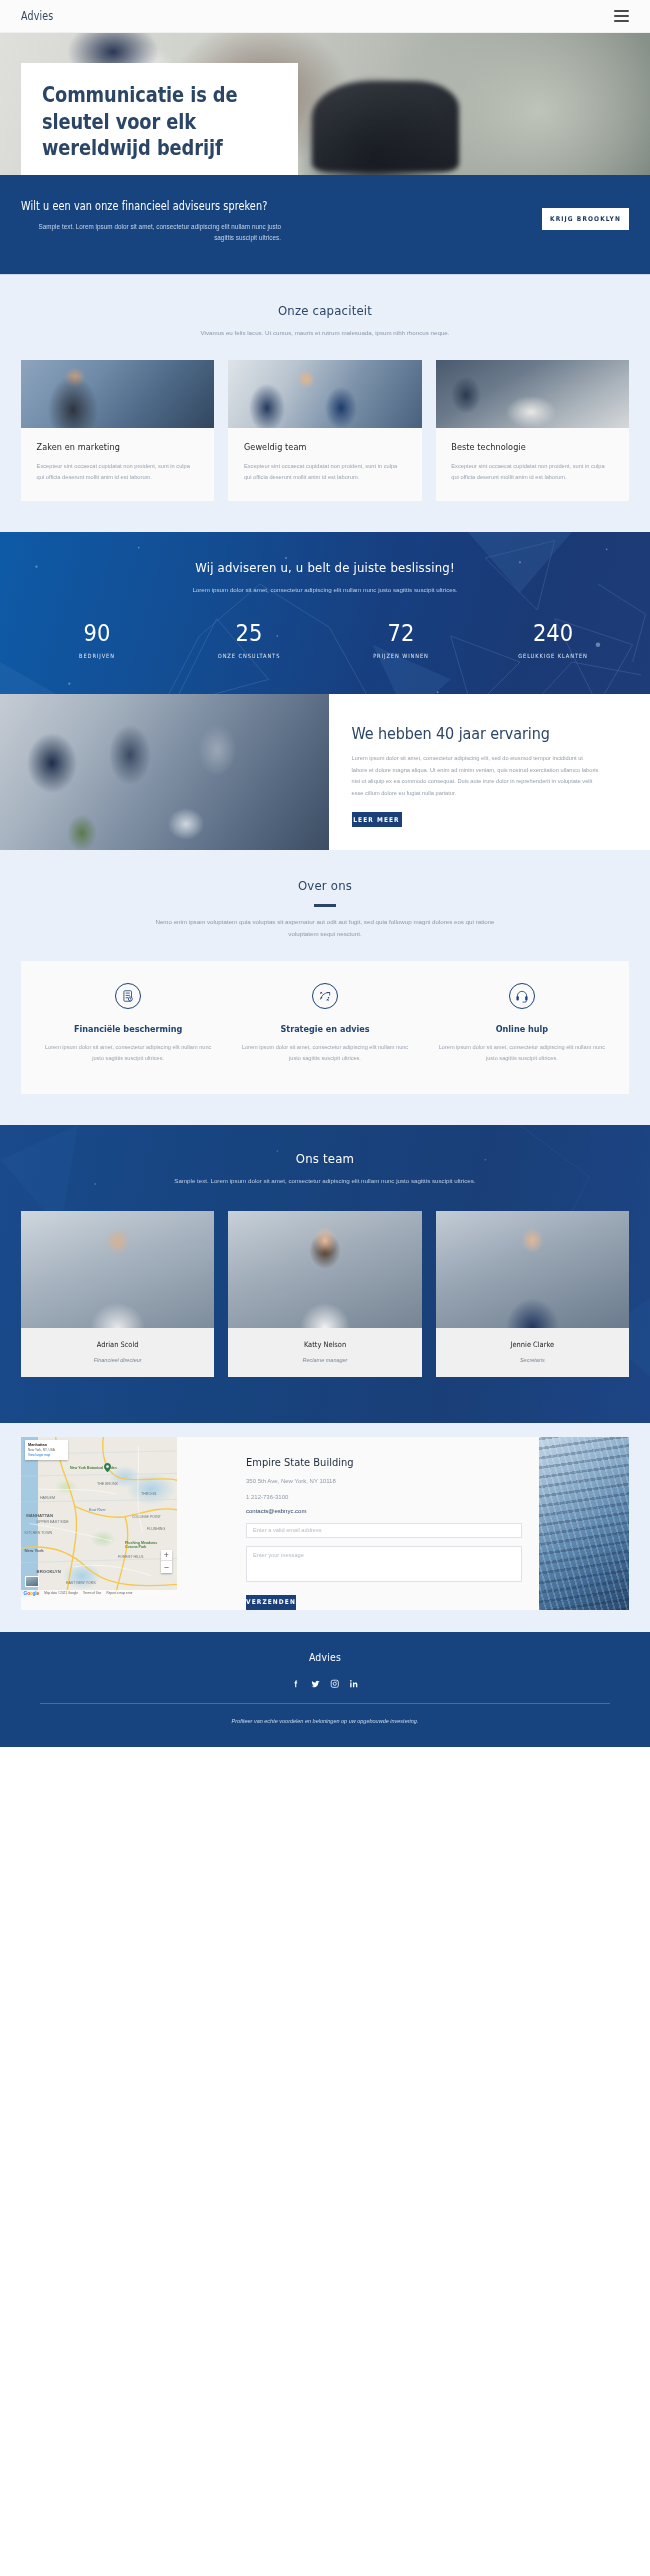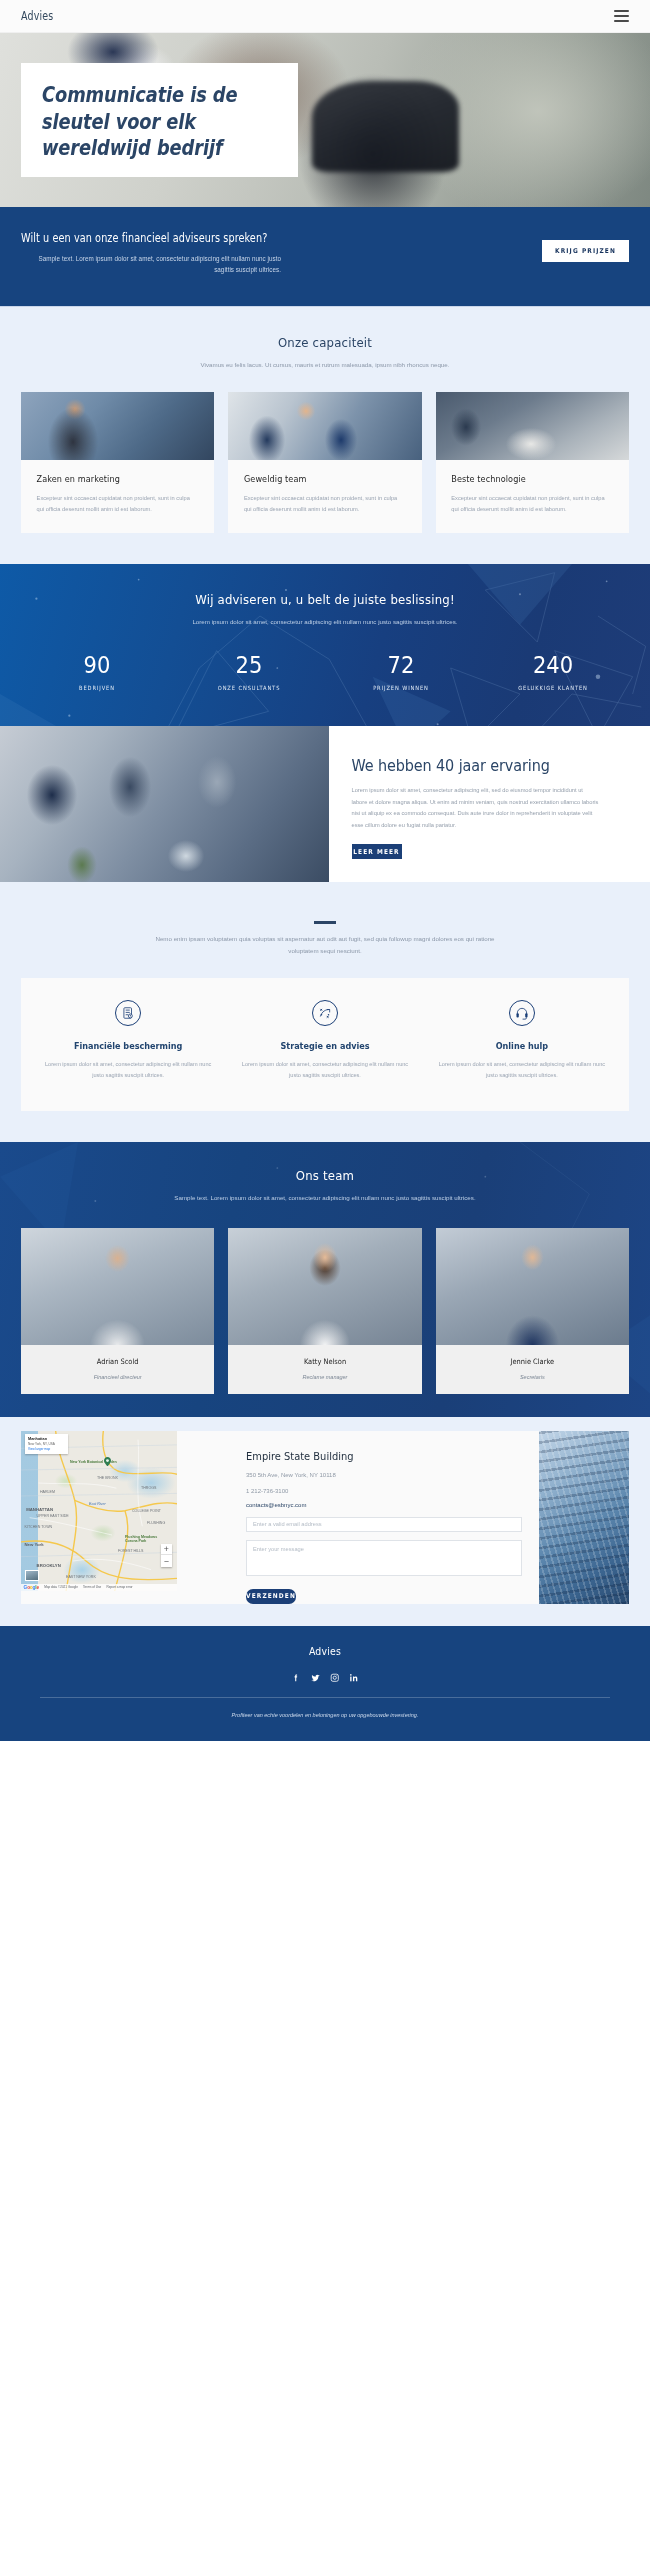--- a/index.html
+++ b/index.html
@@ -31,25 +31,24 @@
     letter-spacing: 0.2px;
     font-weight: 400;
     transform: scaleX(0.88);
     transform-origin: left center;
   }
   .burger { width: 14.7px; height: 11.3px; display: flex; flex-direction: column; justify-content: space-between; cursor: pointer; }
   .burger i { display: block; height: 1.4px; background: #4a4a4a; border-radius: 0.9px; }
 
   
   .hero {
-    height: 174px;
+    height: 142px;
     position: relative;
     overflow: hidden;
     background: #fca5a5;
-    font-style: italic;
   }
   .hero-photo {
     position: absolute; inset: 0;
     background:
       radial-gradient(ellipse 130px 104px at 260px 61px, rgba(90,60,45,.55), rgba(90,60,45,0) 70%),
       radial-gradient(ellipse 104px 113px at 373px 121px, rgba(20,24,34,.85), rgba(20,24,34,0) 72%),
       radial-gradient(ellipse 61px 43px at 113px 19px, rgba(24,38,72,.9), rgba(24,38,72,0) 75%),
       radial-gradient(ellipse 52px 35px at 139px 35px, rgba(245,245,248,.95), rgba(245,245,248,0) 70%),
       radial-gradient(ellipse 173px 139px at 538px 78px, rgba(196,200,190,.9), rgba(196,200,190,0) 80%),
       linear-gradient(110deg, #dfe0dc 0%, #cfd1cb 30%, #b9bdb6 55%, #9da49c 75%, #7e8881 100%);
@@ -286,21 +285,21 @@
     margin-top: 7.8px;
     font-size: 5.6px;
     line-height: 2.0;
     color: #9aa4b2;
   }
 
   
   .team {
     position: relative; overflow: hidden;
     background: linear-gradient(100deg, #1a4a8c 0%, #17447f 35%, #1a3f78 70%, #1d4585 100%);
-    padding: 26px 21px 23px 21px;
+    padding: 26px 21px 46px 21px;
   }
   .team-deco { position: absolute; inset: 0; opacity: .35; pointer-events: none; }
   .team-inner { position: relative; z-index: 2; }
   .team-cards { display: flex; gap: 14px; margin-top: 24px; justify-content: center; }
   .tcard { flex: 1; background: #f0f0f0; padding-bottom: 14px; }
   .tcard-img { height: 117px; width: 100%; }
   .tp1 {
     background:
       radial-gradient(ellipse 17.3px 19px at 50% 26%, #d8b191 0%, rgba(216,177,145,0) 72%),
       radial-gradient(ellipse 38px 35px at 50% 100%, #e8eaec 0%, rgba(232,234,236,0) 72%),
@@ -419,21 +418,21 @@
     height: 14.7px;
     border: 0.9px solid #dfe3e8;
     background: #fff;
     font-size: 5.7px;
     color: #5d6874;
     padding: 0 6px;
     font-family: "Liberation Sans", sans-serif;
   }
   .field::placeholder { color: #b4bcc6; }
   textarea.field { height: 36px; padding-top: 4.3px; resize: none; line-height: 1.4; }
-  .btn-send { background: #1b3f77; color: #fff; width: 50px; height: 14.7px; margin-top: 9.5px; border-radius: 7px; }
+  .btn-send { background: #1b3f77; color: #fff; width: 50px; height: 14.7px; margin-top: 9.5px; }
   .tower {
     width: 90px; flex: 0 0 90px;
     background:
       repeating-linear-gradient(74deg, rgba(255,255,255,.18) 0 1.7px, rgba(255,255,255,0) 1.7px 6px),
       repeating-linear-gradient(-8deg, rgba(10,30,60,.25) 0 2.6px, rgba(255,255,255,0) 2.6px 9.5px),
       linear-gradient(145deg, #c3d6e8 0%, #8fb0cd 28%, #5c87ae 55%, #3b6590 78%, #27486e 100%);
   }
 
   
   .footer { background: #17447f; padding: 19px 21px 22.5px 21px; text-align: center; }
@@ -473,21 +472,21 @@
       <div class="hero-title">Communicatie is de sleutel voor elk wereldwijd bedrijf</div>
 
     </div>
   </div>
 
   <div class="cta">
     <div class="cta-left">
       <div class="cta-title">Wilt u een van onze financieel adviseurs spreken?</div>
       <div class="cta-sub">Sample text. Lorem ipsum dolor sit amet, consectetur adipiscing elit nullam nunc justo sagittis suscipit ultrices.</div>
     </div>
-    <button class="btn btn-white">KRIJG PRIJZEN</button>
+    <button class="btn btn-white">KRIJG BROOKLYN</button>
   </div>
 
   <div class="sec-light">
     <div class="sec-head">
       <div class="sec-title">Onze capaciteit</div>
       <div class="sec-sub">Vivamus eu felis lacus. Ut cursus, mauris et rutrum malesuada, ipsum nibh rhoncus neque.</div>
     </div>
     <div class="cards3">
       <div class="card">
         <div class="card-img ph1"></div>
@@ -572,20 +571,21 @@
     <div class="exp-photo"></div>
     <div class="exp-body">
       <div class="exp-title">We hebben 40 jaar ervaring</div>
       <div class="exp-text">Lorem ipsum dolor sit amet, consectetur adipiscing elit, sed do eiusmod tempor incididunt ut labore et dolore magna aliqua. Ut enim ad minim veniam, quis nostrud exercitation ullamco laboris nisi ut aliquip ex ea commodo consequat. Duis aute irure dolor in reprehenderit in voluptate velit esse cillum dolore eu fugiat nulla pariatur.</div>
       <button class="btn btn-leer">LEER MEER</button>
     </div>
   </div>
 
   <div class="aboutwrap">
     <div class="sec-head">
+      <div class="sec-title">Over ons</div>
       <div class="rule"></div>
       <div class="sec-sub">Nemo enim ipsam voluptatem quia voluptas sit aspernatur aut odit aut fugit, sed quia followup magni dolores eos qui ratione voluptatem sequi nesciunt.</div>
     </div>
     <div class="about-cards">
       <div class="about-card">
         <div class="icon-circle">
           <svg width="14" height="14" viewBox="0 0 24 24" fill="none" stroke="#1b3f77" stroke-width="1.4">
             <rect x="5" y="3" width="13" height="18" rx="1.5"></rect>
             <path d="M8 7h7M8 11h7M8 15h4"></path>
             <circle cx="16" cy="17" r="3.4" fill="#fafafa"></circle>

